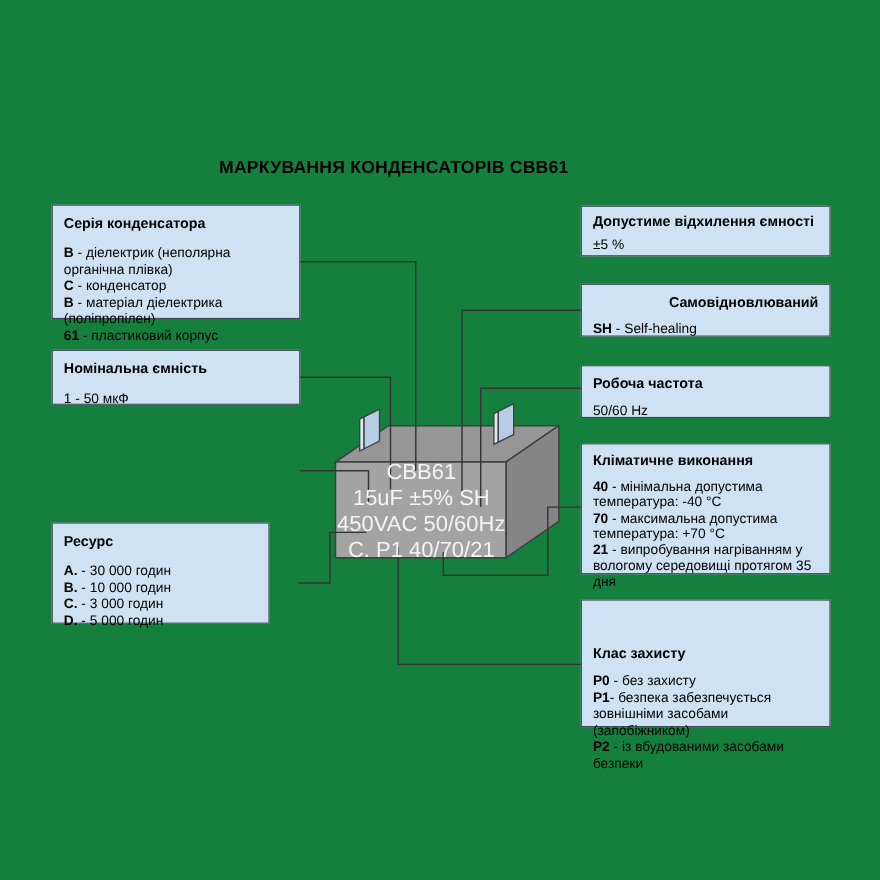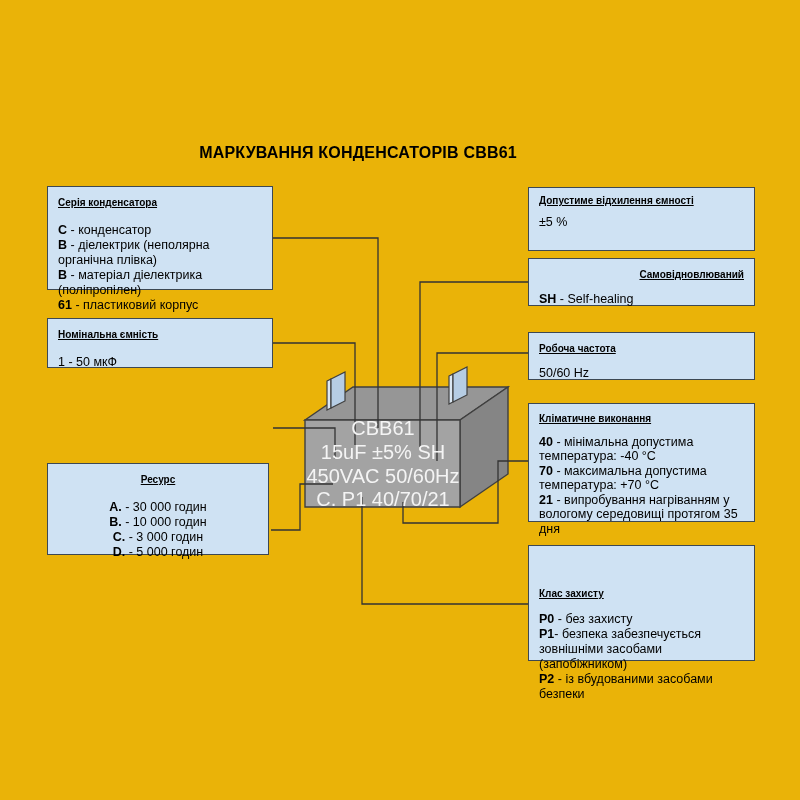--- a/index.html
+++ b/index.html
@@ -1,52 +1,52 @@
 <!DOCTYPE html>
 <html><head>
 <meta charset="utf-8">
 <style>
   html,body{margin:0;padding:0;background:#fff;}
-  #page{position:relative;width:800px;height:800px;background:#eab308;overflow:hidden;
+  #page{position:relative;width:800px;height:800px;background:#15803d;overflow:hidden;
         font-family:"Liberation Sans", sans-serif;color:#000;}
   #title{position:absolute;left:0;top:144px;width:716px;text-align:center;
          font-size:16px;font-weight:bold;letter-spacing:.2px;}
   .box{position:absolute;background:#cfe2f3;border:1px solid #3d4852;
        box-sizing:border-box;padding:8px 10px;font-size:12.5px;line-height:15px;}
-  .box .hdr{font-weight:bold;font-size:10px;margin-bottom:13px;text-decoration:underline;}
+  .box .hdr{font-weight:bold;font-size:13px;margin-bottom:13px;}
   .box .line b{font-weight:bold;}
   
   #box-l1{left:47px;top:186px;width:226px;height:104px;}
   #box-l2{left:47px;top:318px;width:226px;height:50px;}
   #box-l3{left:47px;top:397px;width:226px;height:65px;}
-  #box-l4{left:47px;top:463px;width:222px;height:92px;text-align:center;}
+  #box-l4{left:47px;top:475px;width:198px;height:92px;}
   
-  #box-r1{left:528px;top:187px;width:227px;height:64px;padding-top:5px;}
+  #box-r1{left:528px;top:187px;width:227px;height:46px;padding-top:5px;}
   #box-r1 .hdr{margin-bottom:7px;}
   #box-r2{left:528px;top:258px;width:227px;height:48px;}
   #box-r2 .hdr{margin-bottom:10px;text-align:right;}
   #box-r3{left:528px;top:332px;width:227px;height:48px;}
   #box-r3 .hdr{margin-bottom:10px;}
   #box-r4{left:528px;top:403px;width:227px;height:119px;line-height:14.5px;}
   #box-r4 .hdr{margin-bottom:8px;}
   #box-r5{left:528px;top:545px;width:227px;height:116px;padding-top:40px;}
   #box-r5 .hdr{margin-bottom:11px;}
   #overlay{position:absolute;left:0;top:0;width:800px;height:800px;}
 </style>
 </head>
 <body>
 
 <div id="page">
 
   <div id="title">МАРКУВАННЯ КОНДЕНСАТОРІВ CBB61</div>
 
   <div class="box" id="box-l1">
     <div class="hdr">Серія конденсатора</div>
+    <div class="line"><b>B</b><span> - діелектрик (неполярна органічна плівка)</span></div>
     <div class="line"><b>C</b><span> - конденсатор</span></div>
-    <div class="line"><b>B</b><span> - діелектрик (неполярна органічна плівка)</span></div>
     <div class="line"><b>B</b><span> - матеріал діелектрика (поліпропілен)</span></div>
     <div class="line"><b>61</b><span> - пластиковий корпус</span></div>
   </div>
 
   <div class="box" id="box-l2">
     <div class="hdr">Номінальна ємність</div>
     <div class="line"><b></b><span>1 - 50 мкФ</span></div>
   </div>
 
 

